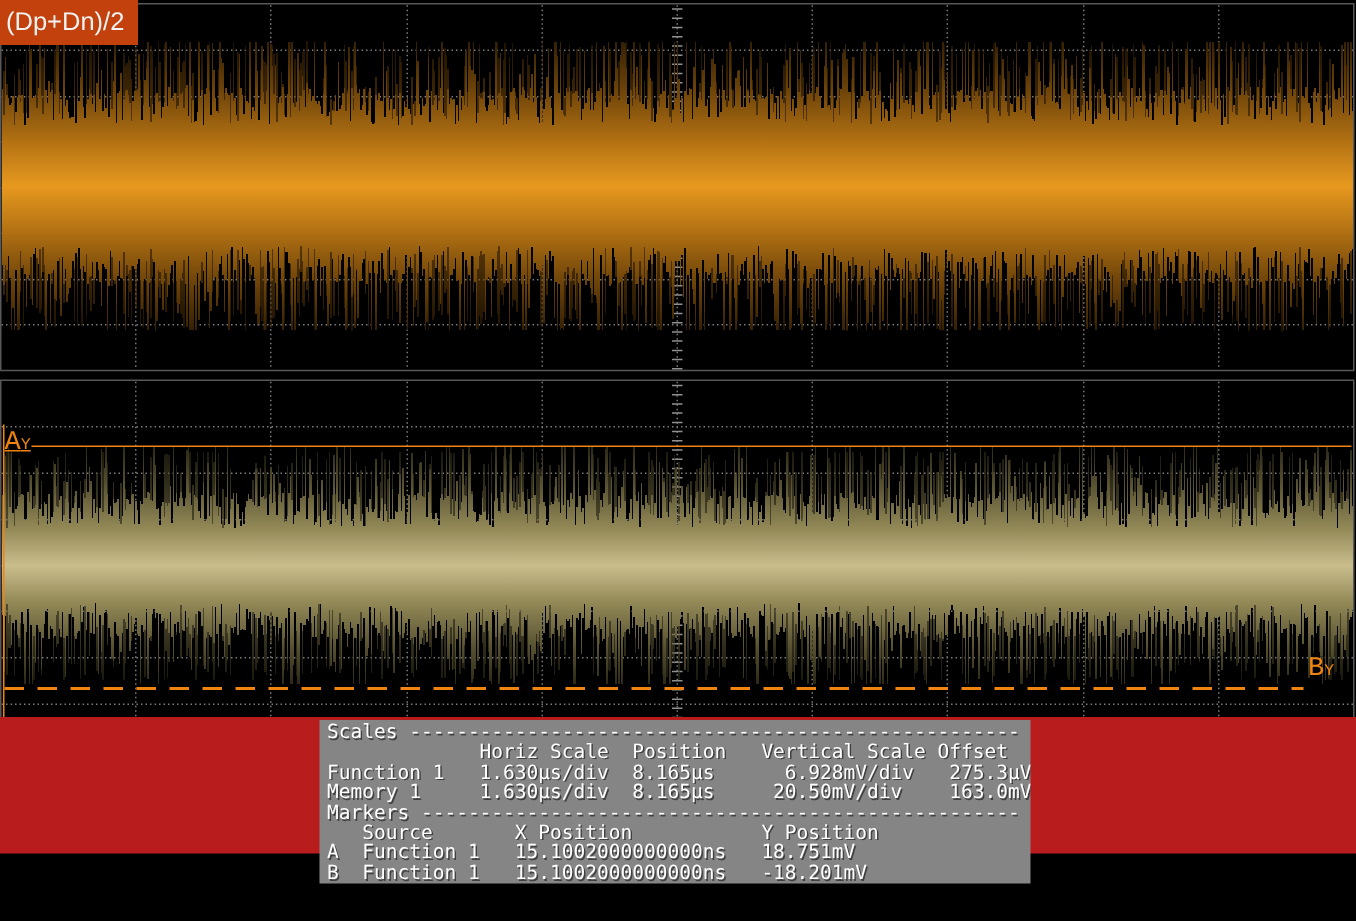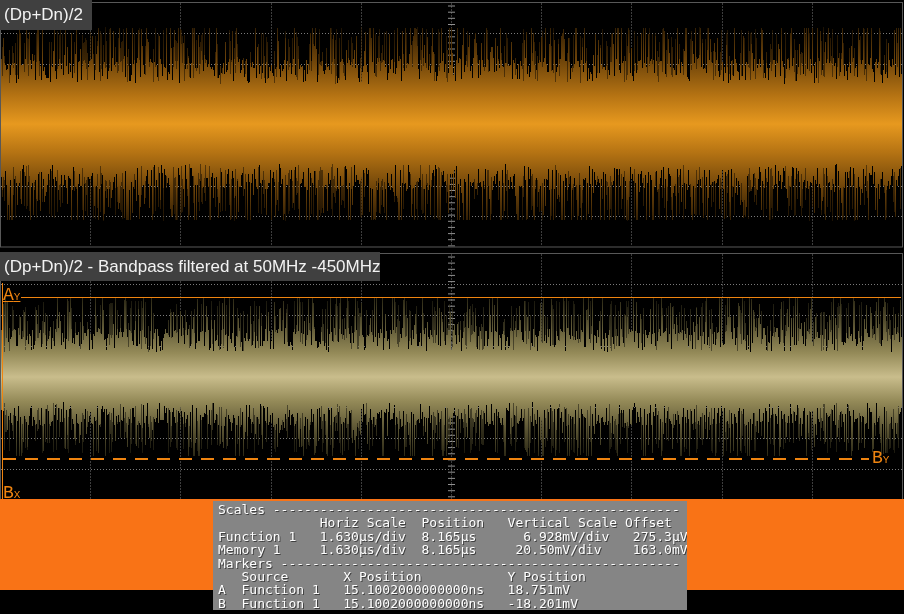--- a/index.html
+++ b/index.html
@@ -2,37 +2,37 @@
 <html><head>
 <meta charset="utf-8">
 <style>
   html,body{margin:0;padding:0;background:#222;}
   .screen{
     position:relative;width:904px;height:614px;background:#000;overflow:hidden;
     font-family:"Liberation Sans",sans-serif;
   }
   #gfx{position:absolute;left:0;top:0;z-index:1;}
   .title{
-    position:absolute;z-index:3;background:#404040;color:#f2f2f2;
+    position:absolute;z-index:3;background:#c2410c;color:#f2f2f2;
     font-size:17px;line-height:22px;white-space:nowrap;
     padding:4px 8px 3px 4px;box-sizing:border-box;
   }
   .t1{left:0;top:0;width:92px;height:30px;}
   .t2{left:0;top:252px;width:380px;height:29px;}
   .mlabel{
     position:absolute;z-index:3;color:#ef8410;
     font-family:"Liberation Mono",monospace;font-size:18px;line-height:16px;
     white-space:nowrap;
   }
   .mlabel .sub{font-size:11px;}
   .lab-ay{left:3px;top:287px;text-decoration:underline;}
-  .lab-by{left:872px;top:450px;text-align:center;}
+  .lab-by{left:872px;top:438px;text-align:center;}
   .lab-bx{left:3px;top:485px;text-align:center;}
   .bottom-strip{
-    position:absolute;z-index:4;left:0;top:499px;width:904px;height:91px;background:#f97316;
+    position:absolute;z-index:4;left:0;top:478px;width:904px;height:91px;background:#b91c1c;
   }
   .info{
     position:absolute;left:213px;top:2px;width:474px;height:109px;
     background:#858585;overflow:hidden;
   }
   .info pre{
     margin:0;padding:2px 0 0 5px;
     font-family:"DejaVu Sans Mono",monospace;font-size:13px;line-height:13.4px;
     color:#ffffff;text-shadow:1px 1px 0 #404040;
   }
@@ -75,23 +75,20 @@
       <rect x="0.5" y="253.5" width="902" height="246" stroke="#585858" fill="none" stroke-width="1"></rect>
       <line x1="2.5" y1="283" x2="2.5" y2="499" stroke="#ef8410" stroke-width="1"></line>
       <line x1="21" y1="297.5" x2="901" y2="297.5" stroke="#ef8410" stroke-width="1"></line>
       <line x1="3" y1="459" x2="869" y2="459" stroke="#ef8410" stroke-width="2" stroke-dasharray="13 9"></line>
     </svg>
 
   <div class="title t1">
     <span>(Dp+Dn)/2</span>
   </div>
 
-  <div class="title t2">
-    <span>(Dp+Dn)/2 - Bandpass filtered at 50MHz -450MHz</span>
-  </div>
 
   <div class="mlabel lab-ay"><span>A</span><span class="sub">Y</span></div>
 
   <div class="mlabel lab-by"><span>B</span><span class="sub">Y</span></div>
 
   <div class="mlabel lab-bx"><span>B</span><span class="sub">X</span></div>
 
   <div class="bottom-strip">
     <div class="info">
       <pre id="infopre">Scales ----------------------------------------------------

